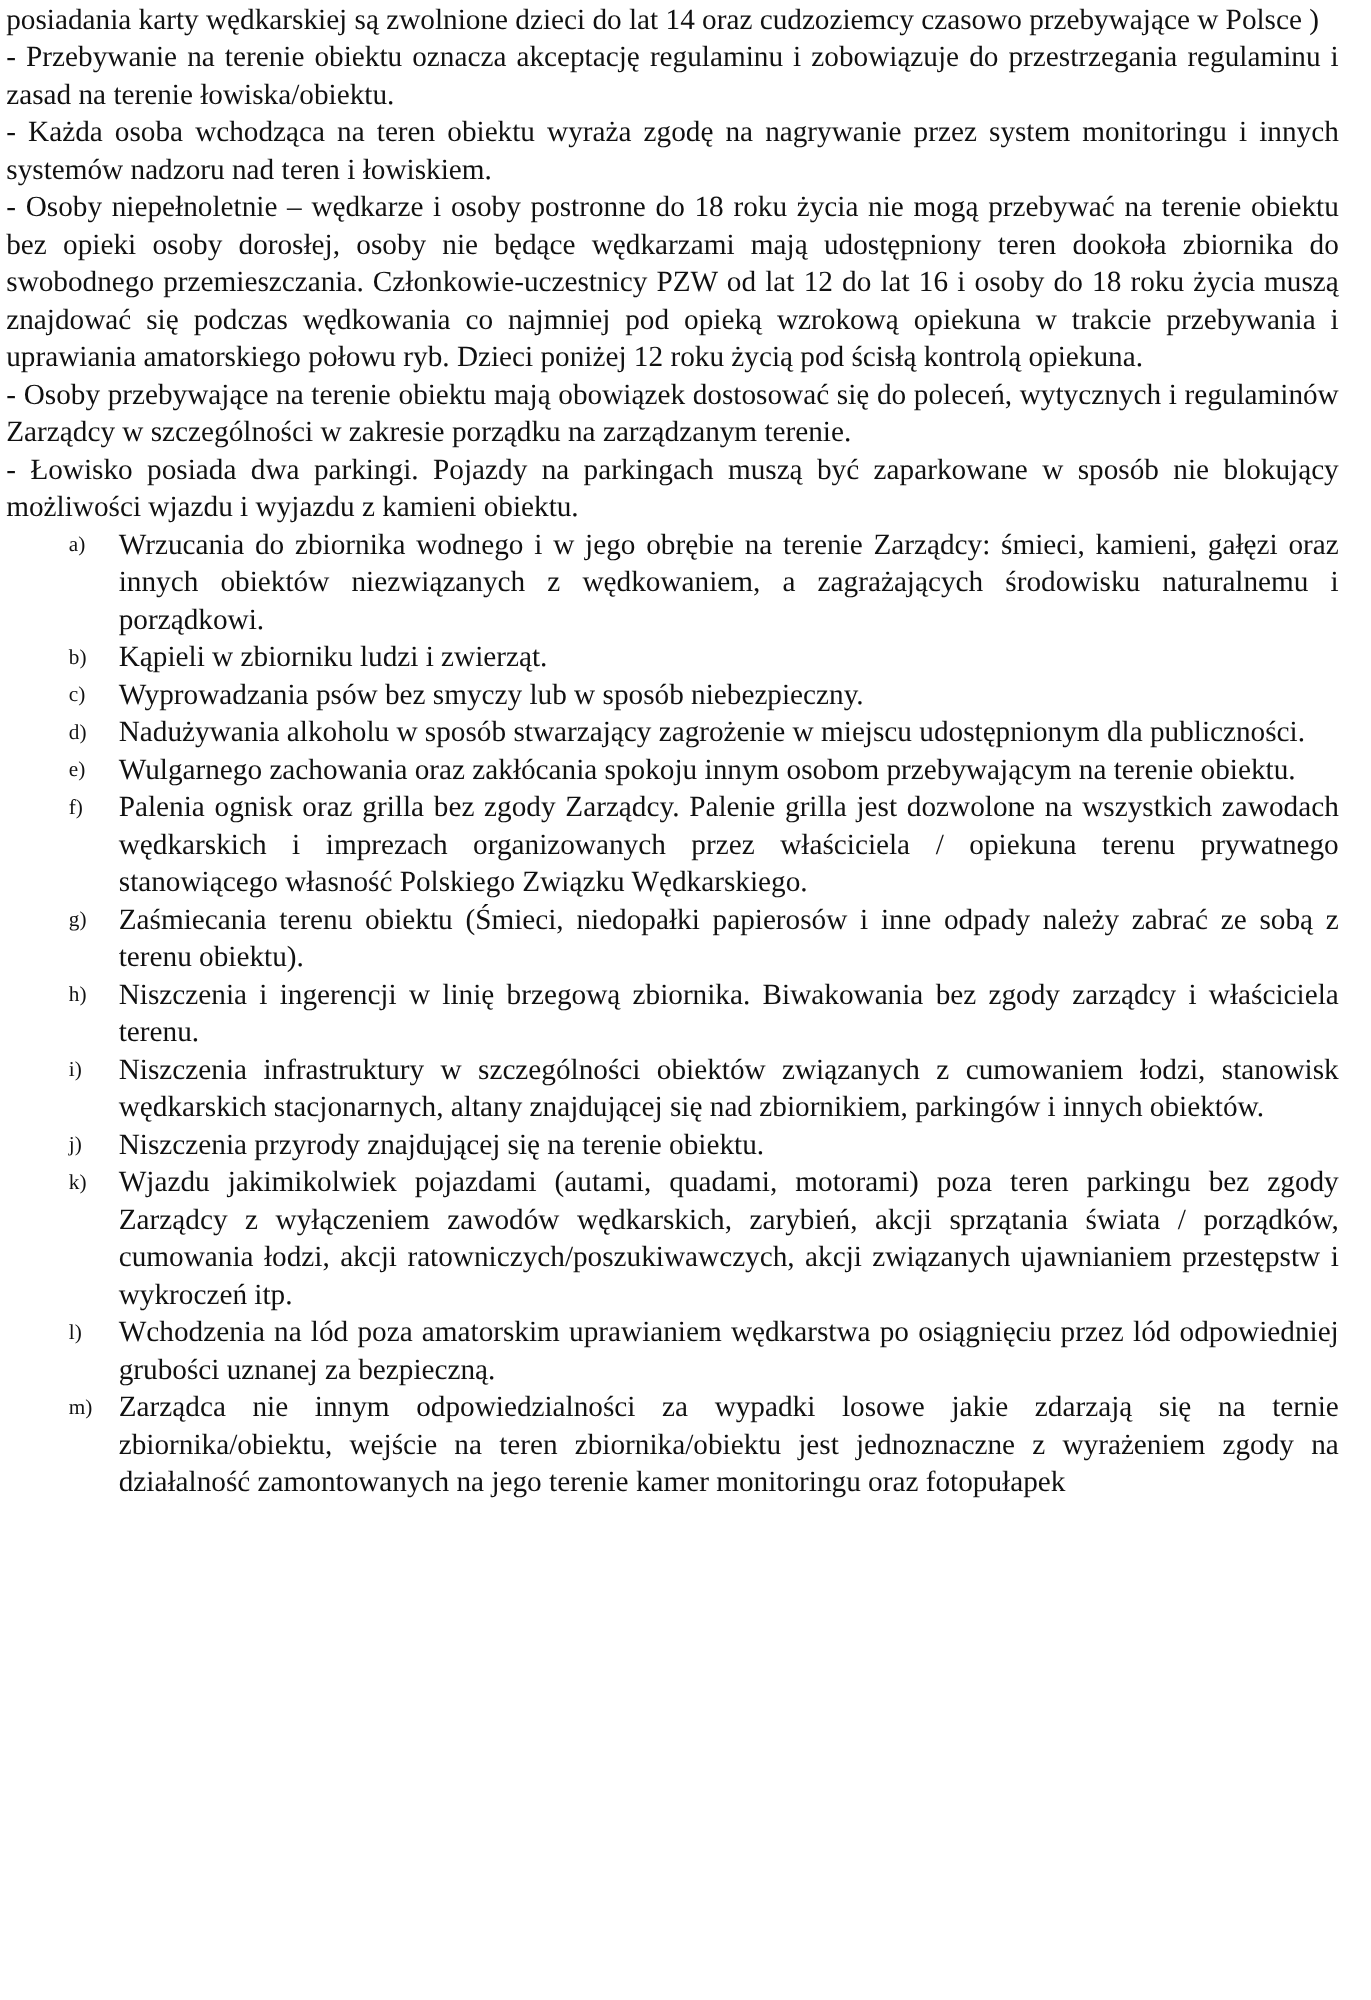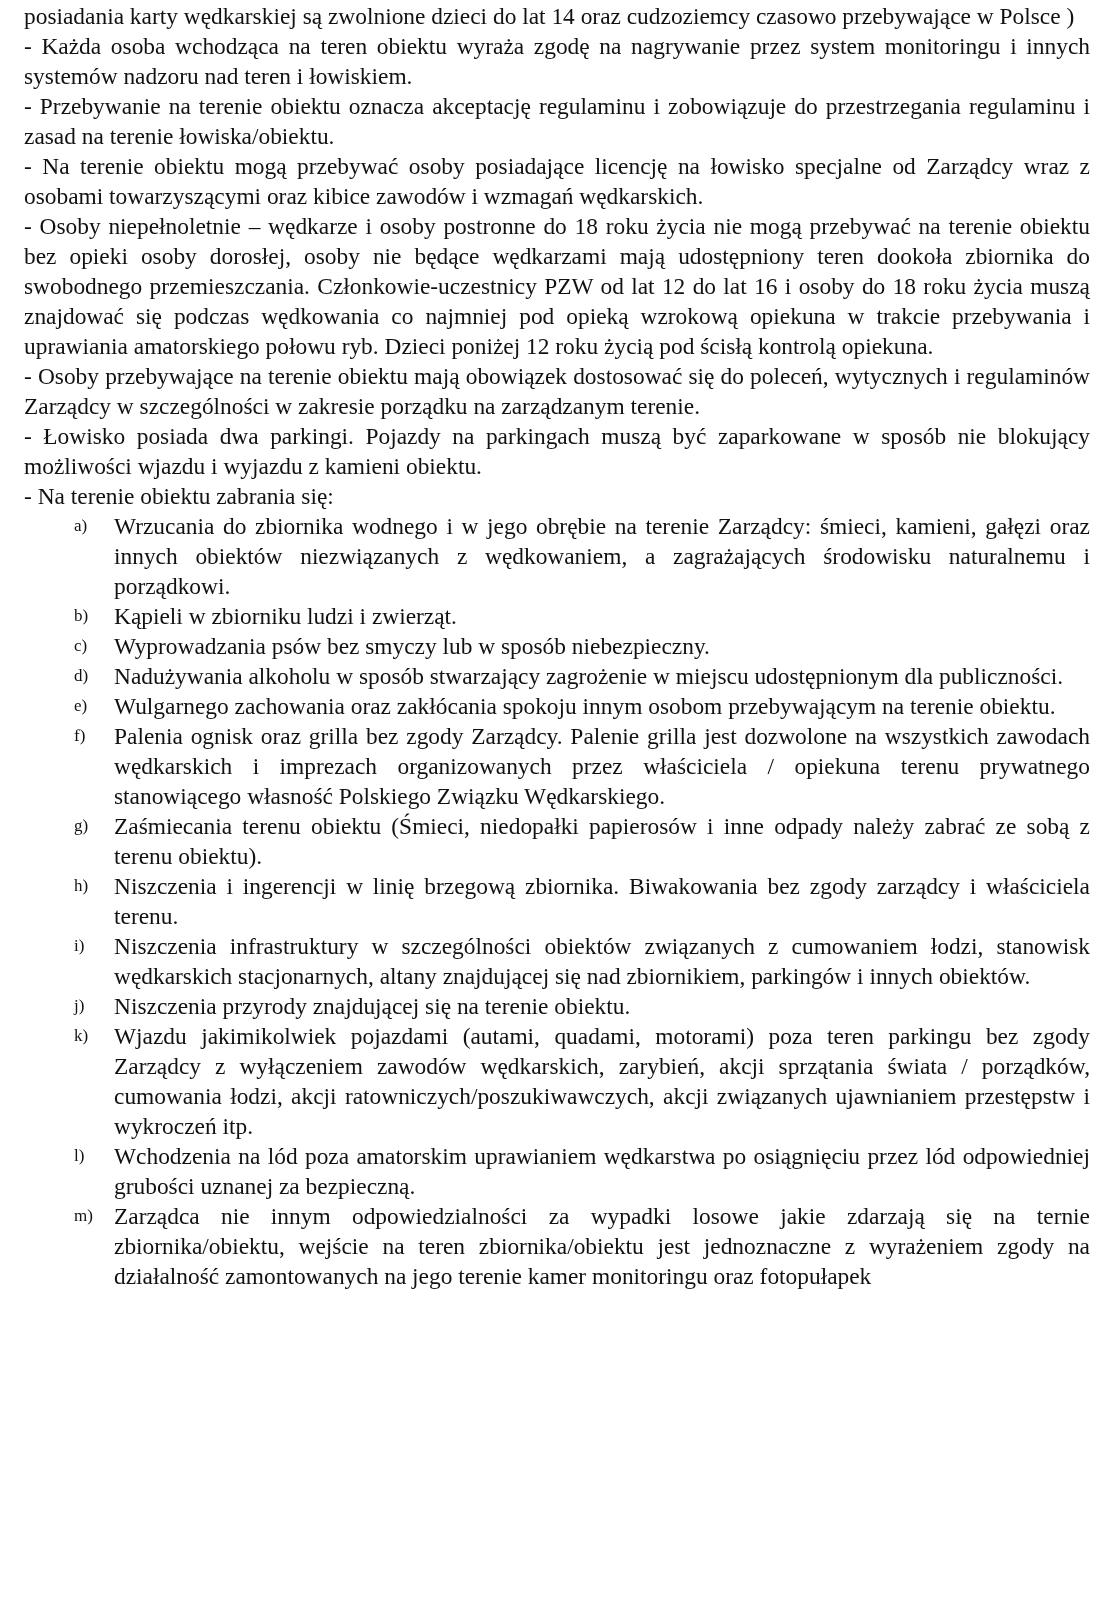--- a/index.html
+++ b/index.html
@@ -10,21 +10,21 @@
   body {
     width: 1097px;
     height: 1600px;
     overflow: hidden;
     position: relative;
     font-family: "Liberation Serif", "DejaVu Serif", serif;
     color: #111111;
   }
   .page {
     position: absolute;
-    left: 24px;
+    left: 5px;
     top: 1px;
     width: 1066px;
     font-size: 23.4px;
     line-height: 30px;
   }
   .para {
     margin: 0;
     text-align: justify;
     text-align-last: left;
   }
@@ -47,27 +47,25 @@
   }
   .list-text {
     display: block;
   }
 </style>
 </head>
 <body>
 
 <div class="page">
   <p class="para">posiadania karty wędkarskiej są zwolnione dzieci do lat 14 oraz cudzoziemcy czasowo przebywające w Polsce )</p>
+  <p class="para">- Przebywanie na terenie obiektu oznacza akceptację regulaminu i zobowiązuje do przestrzegania regulaminu i zasad na terenie łowiska/obiektu.</p>
   <p class="para">- Każda osoba wchodząca na teren obiektu wyraża zgodę na nagrywanie przez system monitoringu i innych systemów nadzoru nad teren i łowiskiem.</p>
-  <p class="para">- Przebywanie na terenie obiektu oznacza akceptację regulaminu i zobowiązuje do przestrzegania regulaminu i zasad na terenie łowiska/obiektu.</p>
-  <p class="para">- Na terenie obiektu mogą przebywać osoby posiadające licencję na łowisko specjalne od Zarządcy wraz z osobami towarzyszącymi oraz kibice zawodów i wzmagań wędkarskich.</p>
   <p class="para">- Osoby niepełnoletnie – wędkarze i osoby postronne do 18 roku życia nie mogą przebywać na terenie obiektu bez opieki osoby dorosłej, osoby nie będące wędkarzami mają udostępniony teren dookoła zbiornika do swobodnego przemieszczania. Członkowie-uczestnicy PZW od lat 12 do lat 16 i osoby do 18 roku życia muszą znajdować się podczas wędkowania co najmniej pod opieką wzrokową opiekuna w trakcie przebywania i uprawiania amatorskiego połowu ryb. Dzieci poniżej 12 roku życią pod ścisłą kontrolą opiekuna.</p>
   <p class="para">- Osoby przebywające na terenie obiektu mają obowiązek dostosować się do poleceń, wytycznych i regulaminów Zarządcy w szczególności w zakresie porządku na zarządzanym terenie.</p>
   <p class="para">- Łowisko posiada dwa parkingi. Pojazdy na parkingach muszą być zaparkowane w sposób nie blokujący możliwości wjazdu i wyjazdu z kamieni obiektu.</p>
-  <p class="para">- Na terenie obiektu zabrania się:</p>
 
   <ol class="list">
     <li class="list-item">
       <span class="list-marker">a)</span>
       <span class="list-text">Wrzucania do zbiornika wodnego i w jego obrębie na terenie Zarządcy: śmieci, kamieni, gałęzi oraz innych obiektów niezwiązanych z wędkowaniem, a zagrażających środowisku naturalnemu i porządkowi.</span>
     </li>
     <li class="list-item">
       <span class="list-marker">b)</span>
       <span class="list-text">Kąpieli w zbiorniku ludzi i zwierząt.</span>
     </li>

